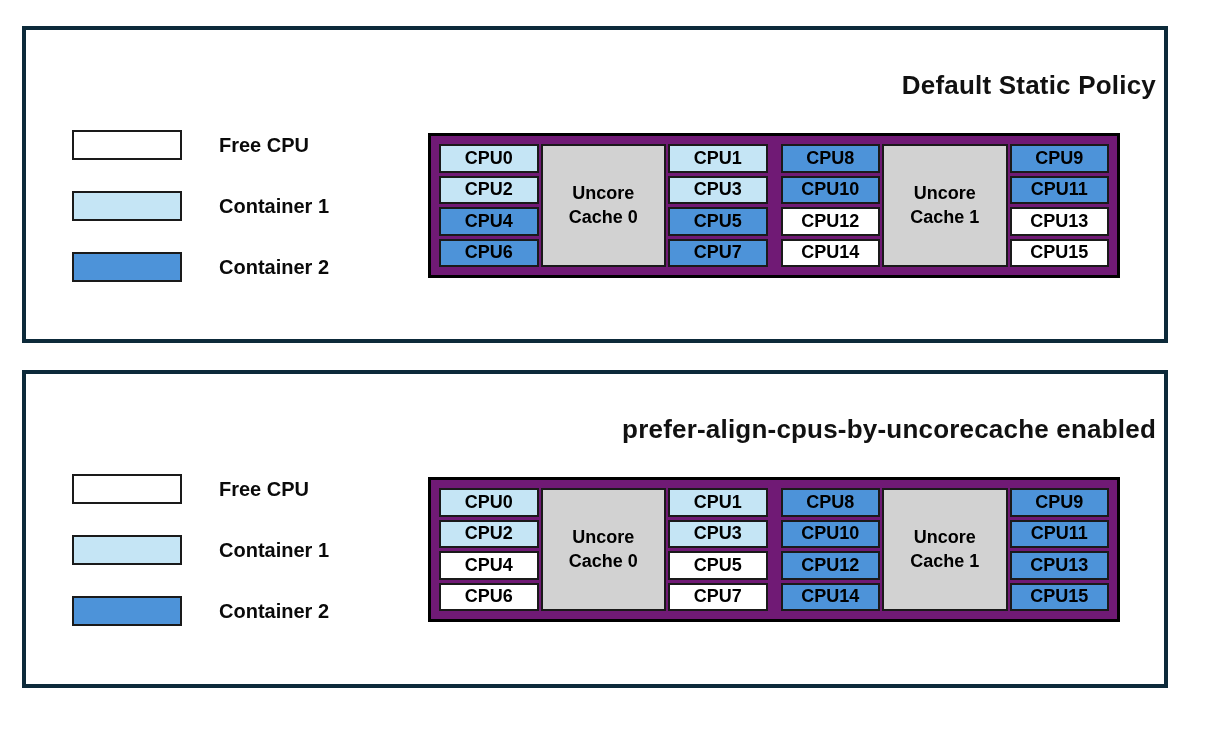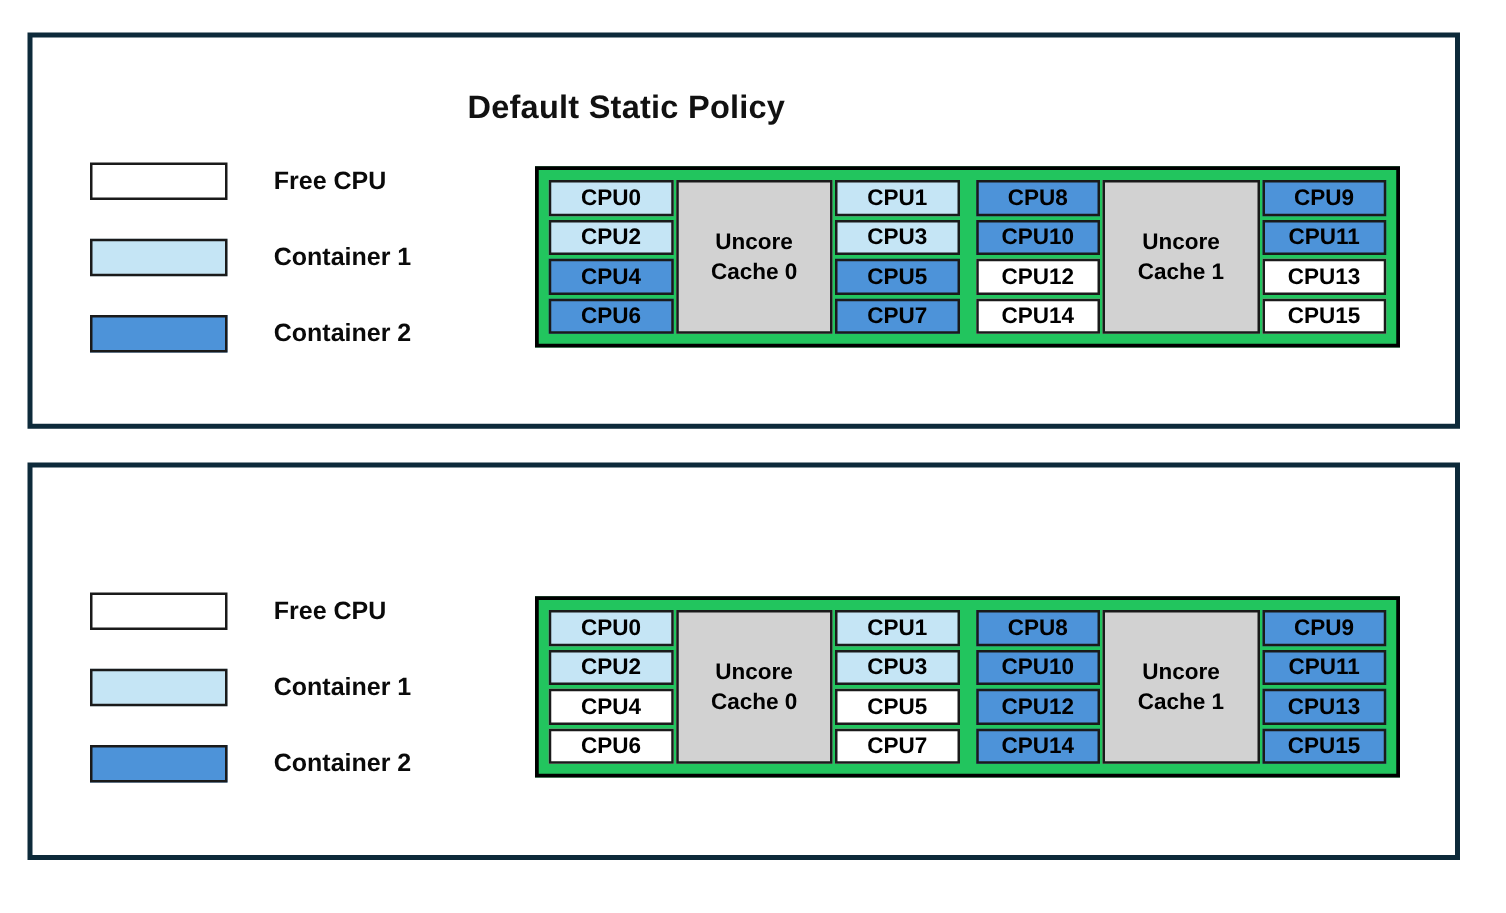--- a/index.html
+++ b/index.html
@@ -16,23 +16,23 @@
     width: 1146px;
     box-sizing: border-box;
     border: 4px solid var(--panel_border, #0d2a3a);
     background: #ffffff;
   }
   #panel-0 { top: 26px;  height: 317px; }
   #panel-1 { top: 370px; height: 318px; }
 
   .panel-title {
     position: absolute;
-    left: 348px; top: 40px; width: 760px;
+    left: 370px; top: 40px; width: 760px;
     margin: 0;
-    text-align: left;
+    text-align: right;
     font-size: 26px;
     letter-spacing: 0.2px;
     color: #111111;
   }
 
   .legend {
     position: absolute;
     left: 46px; top: 100px;
     display: flex;
     flex-direction: column;
@@ -46,21 +46,21 @@
     display: inline-block;
   }
   .legend-label { margin-left: 37px; font-size: 20px; color: #0a0a0a; white-space: nowrap; }
 
   .diagram {
     position: absolute;
     left: 402px; top: 103px;
     width: 692px; height: 145px;
     box-sizing: border-box;
     border: 3px solid #000000;
-    background: #22c55e;
+    background: #701a75;
     display: flex;
     gap: 13px;
     padding: 8px;
   }
   .group { flex: 1; display: flex; gap: 2px; min-width: 0; }
   .cpu-col { flex: 1; display: flex; flex-direction: column; gap: 3px; min-width: 0; }
   .cpu-cell {
     flex: 1;
     border: 2px solid var(--cell_border, #1a1a1a);
     box-sizing: border-box;
@@ -129,20 +129,21 @@
         <div class="cpu-cell" style="background: rgb(77, 147, 217);">CPU9</div>
         <div class="cpu-cell" style="background: rgb(77, 147, 217);">CPU11</div>
         <div class="cpu-cell" style="background: rgb(255, 255, 255);">CPU13</div>
         <div class="cpu-cell" style="background: rgb(255, 255, 255);">CPU15</div>
       </div>
     </div>
   </div>
 </section>
 
 <section class="panel" id="panel-1">
+  <h2 class="panel-title">prefer-align-cpus-by-uncorecache enabled</h2>
 
   <div class="legend">
     <div class="legend-row">
       <span class="swatch" style="background: rgb(255, 255, 255);"></span>
       <span class="legend-label">Free CPU</span>
     </div>
     <div class="legend-row">
       <span class="swatch" style="background: rgb(197, 229, 245);"></span>
       <span class="legend-label">Container 1</span>
     </div>

